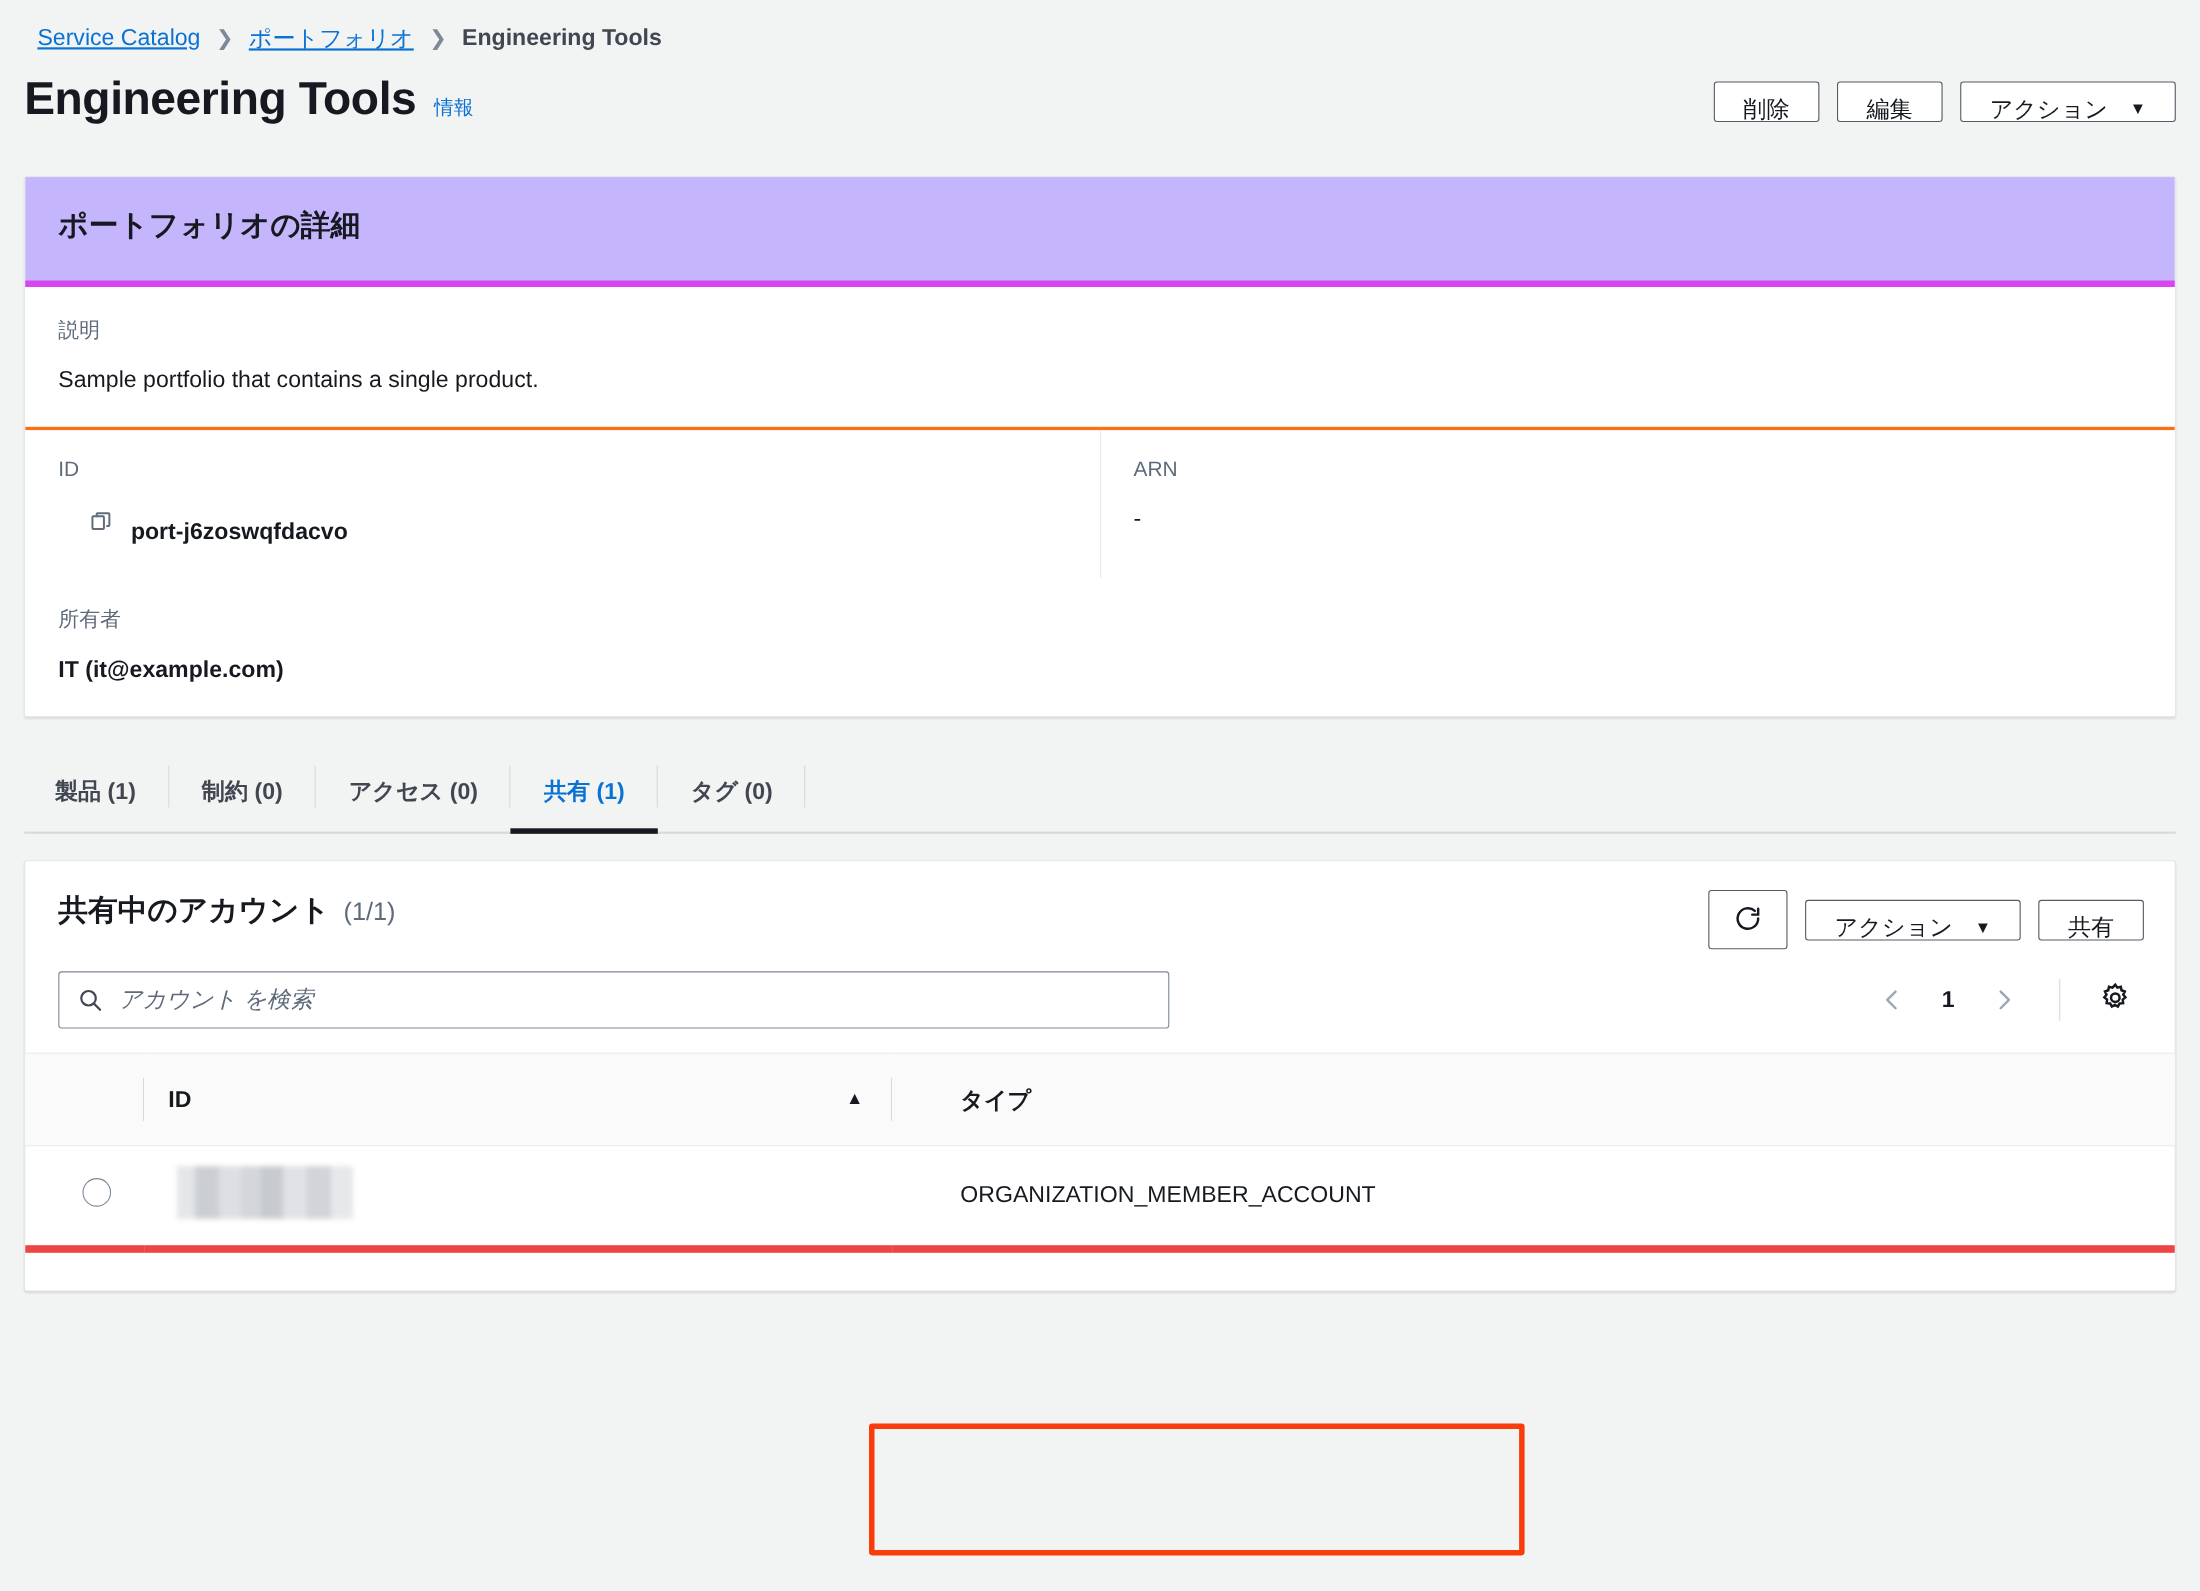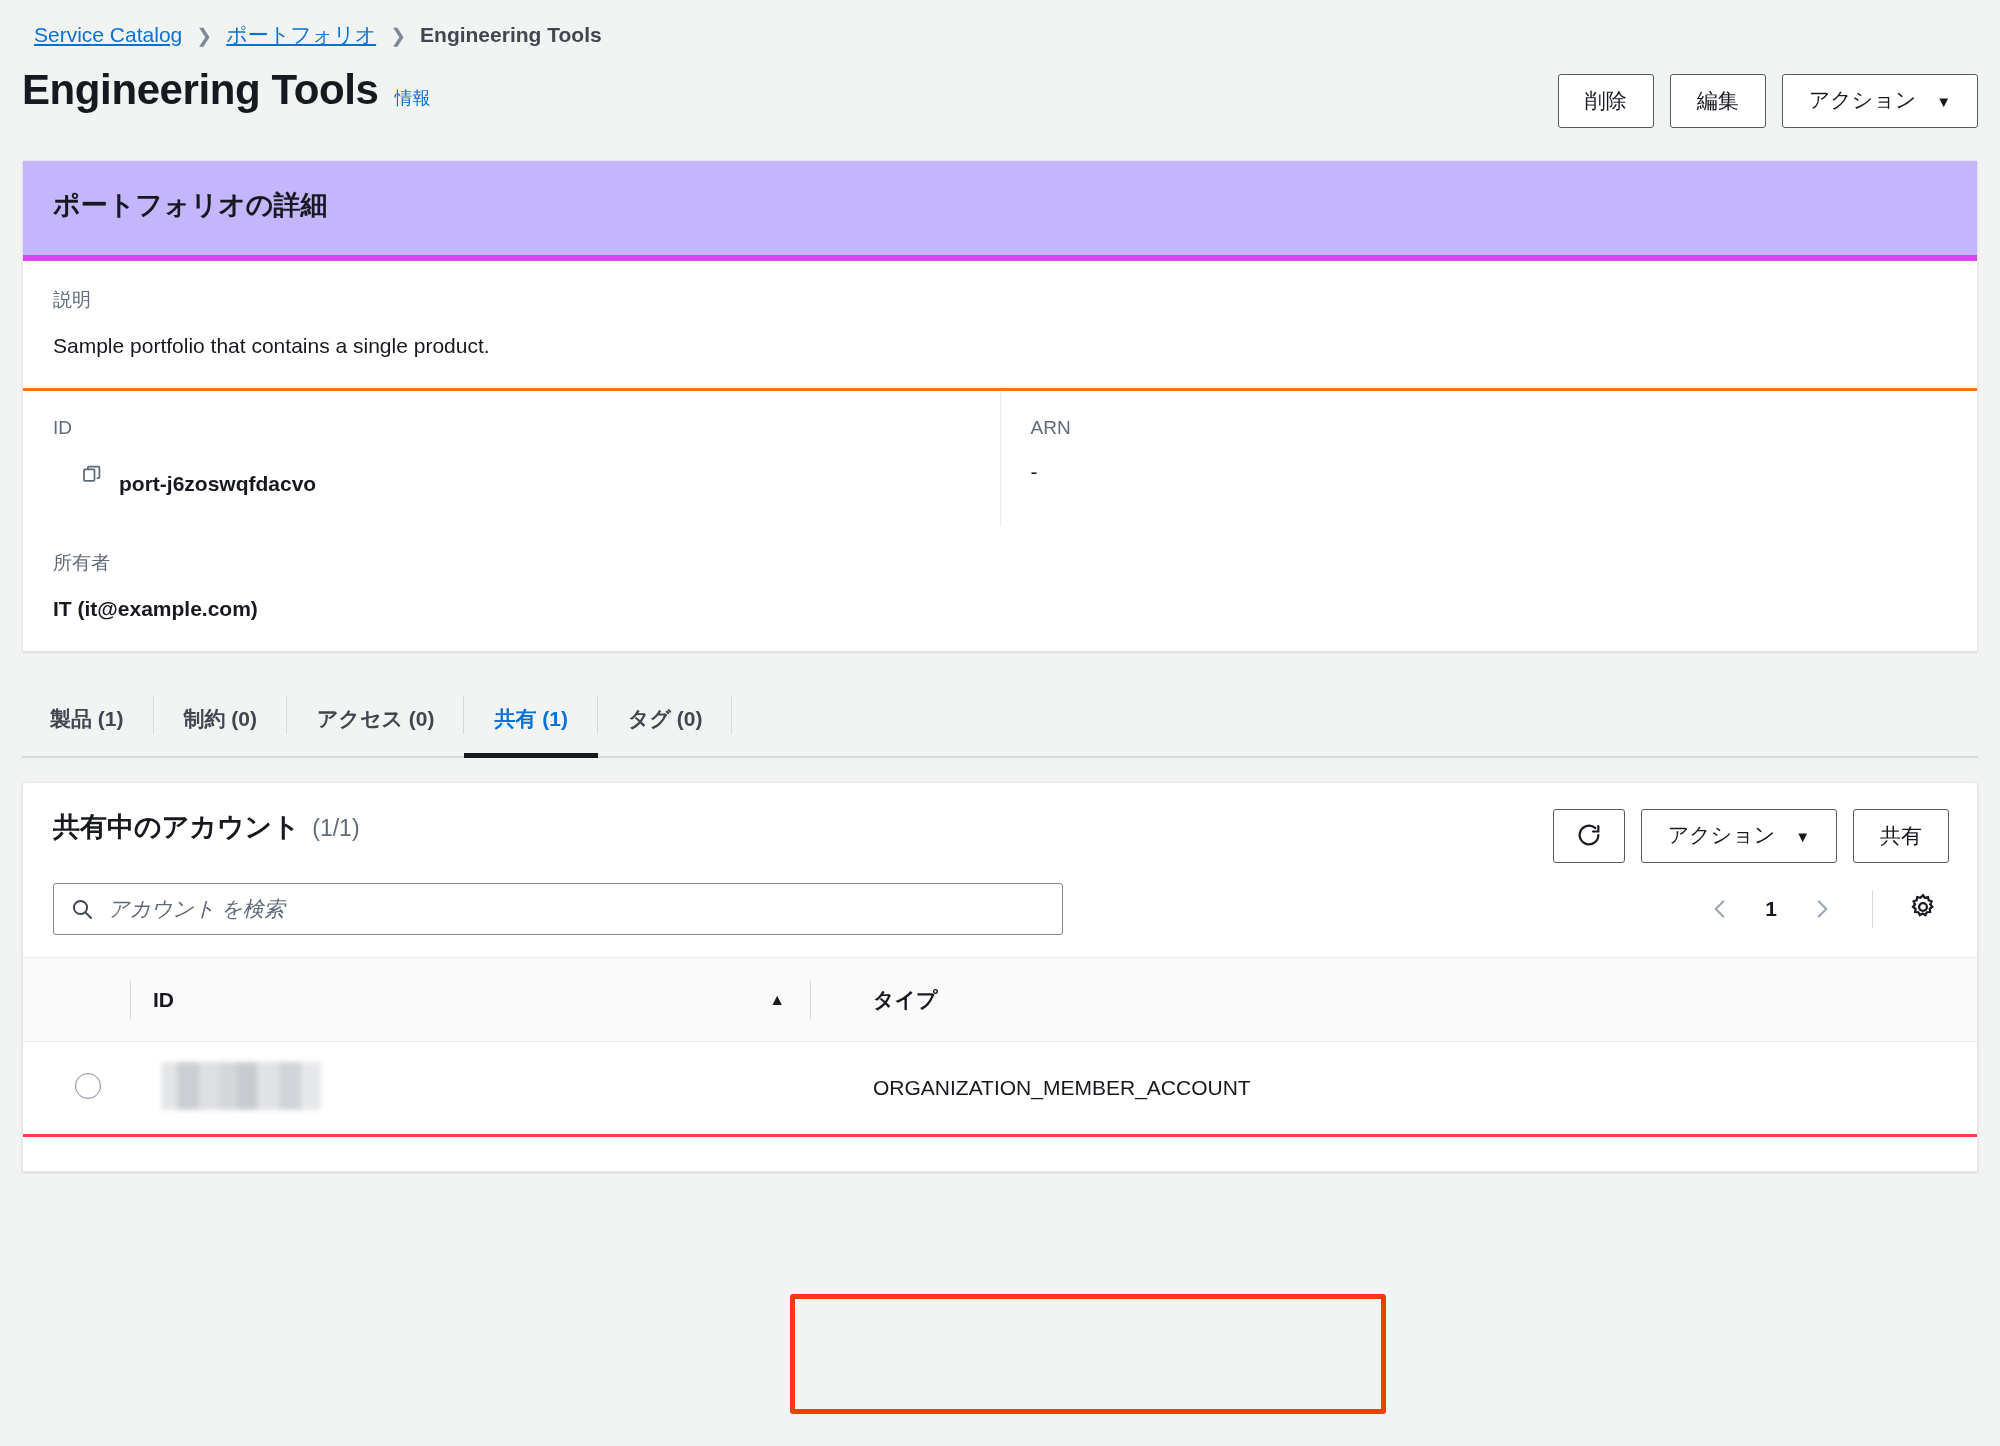--- a/index.html
+++ b/index.html
@@ -28,21 +28,21 @@
     margin-top: 20px; height: 76px;
   }
   .title-wrap { display: flex; align-items: baseline; gap: 16px; }
   .page-title { font-size: 42px; font-weight: 700; letter-spacing: -0.4px; color: #16191f; }
   .info-link { font-size: 18px; color: #0972d3; text-decoration: none; cursor: pointer; font-weight: 400; }
 
   .header-actions { display: flex; gap: 16px; padding-top: 8px; }
   .btn {
     background: #ffffff; border: 1.5px solid #545b64; border-radius: 3px;
     color: #16191f; font-size: 21px; font-family: inherit;
-    padding: 0 26px; height: 54px; line-height: 50px;
+    padding: 0 26px; height: 37px; line-height: 50px;
     cursor: pointer; white-space: nowrap; text-align: center;
   }
   .btn .caret { margin-left: 14px; font-size: 15px; display: inline-block; vertical-align: middle; }
 
   
   .card {
     background: #ffffff; border: 1px solid #e4e6e8; border-radius: 3px;
     box-shadow: 0 1px 2px rgba(0,0,0,0.10);
     margin-top: 18px;
   }
@@ -141,21 +141,21 @@
   th.col-select { width: 108px; padding-left: 0; }
   th.col-id { width: 680px; }
   th.col-type { }
   th.col-id::after, th.col-select::after {
     content: ""; position: absolute; right: 0; top: 22px; bottom: 22px; width: 1px; background: #d5dbdb;
   }
   .th-inner { display: flex; align-items: center; justify-content: space-between; padding-right: 26px; }
   .sort-caret { font-size: 16px; color: #16191f; }
 
   table.data tbody td {
-    height: 94px; border-bottom: 3px solid #ef4444;
+    height: 94px; border-bottom: 7px solid #ef4444;
     font-size: 21px; color: #16191f; padding: 0 0 0 22px; vertical-align: middle;
   }
   td.col-select { padding-left: 0; text-align: center; }
   .radio {
     width: 26px; height: 26px; border: 1.5px solid #7d8998; border-radius: 50%;
     display: inline-block; background: #fff; cursor: pointer;
   }
   .redacted {
     width: 160px; height: 48px; display: inline-block; margin-left: 8px;
     background:

